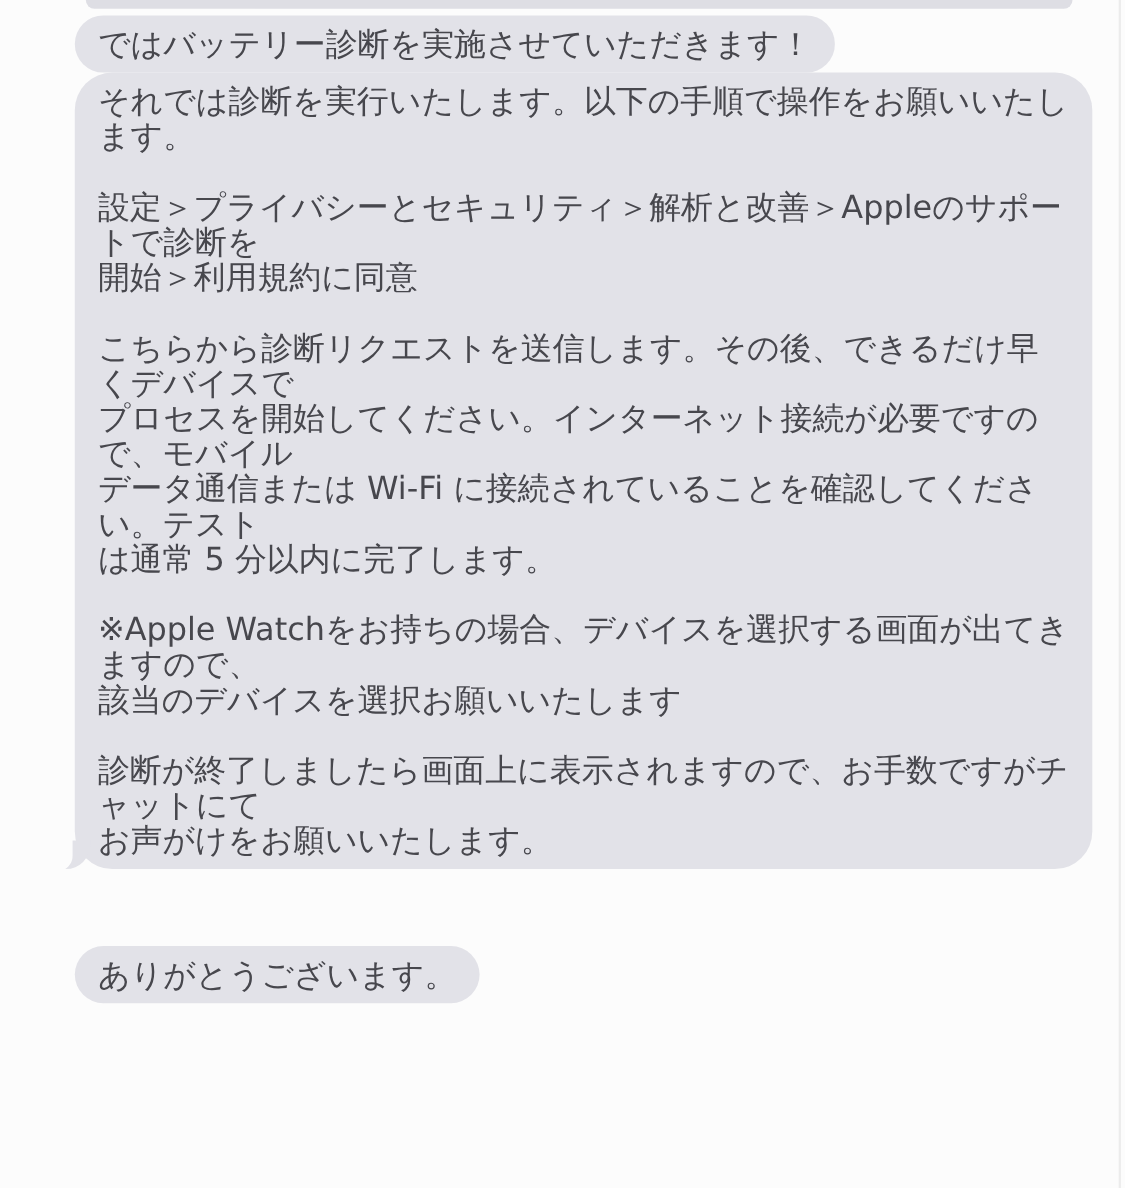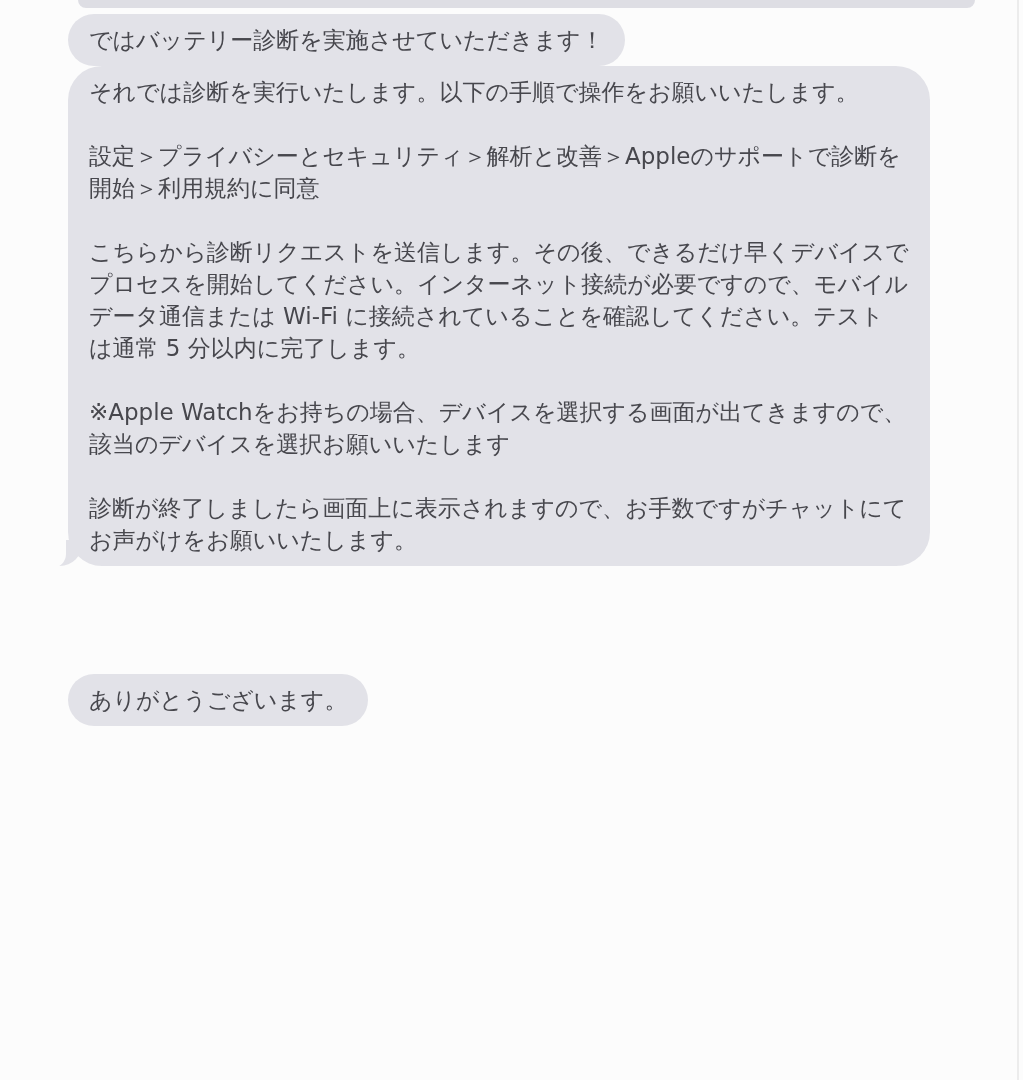--- a/index.html
+++ b/index.html
@@ -31,39 +31,39 @@
     align-items: flex-start;
     padding-left: 68px;
     padding-top: 0;
   }
   .bubble {
     position: relative;
     width: fit-content;
     max-width: 925px;
     background: var(--bubble);
     color: var(--text);
-    font-size: 23px;
+    font-size: 29px;
     line-height: 32px;
     padding: 10px 21px;
     border-radius: 34px;
     white-space: pre-line;
     z-index: 1;
   }
   .bubble.pill { border-radius: 27px; }
   .bubble-partial {
     height: 8px;
     width: 897px;
     margin-left: 10px;
     background: var(--bubble-prev);
     border-radius: 0 0 18px 18px;
     padding: 0;
   }
   .mt-6   { margin-top: 6px; }
   .mt-14  { }
-  .mt-127 { margin-top: 108px; }
+  .mt-127 { margin-top: 70px; }
   .mt-8   { margin-top: 8px; }
   
   .tail::before {
     content: "";
     position: absolute;
     bottom: 0;
     left: -12px;
     width: 26px;
     height: 26px;
     background: var(--bubble);

